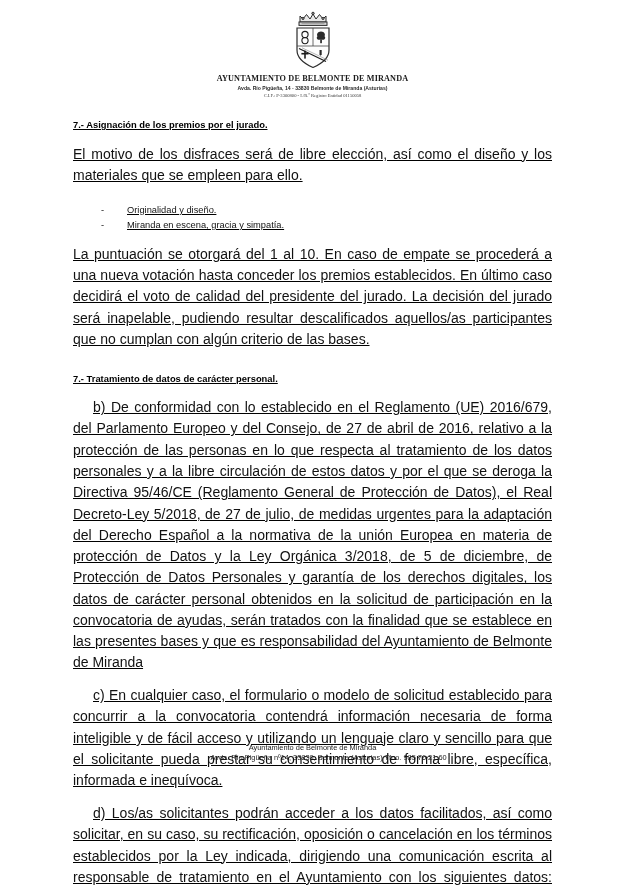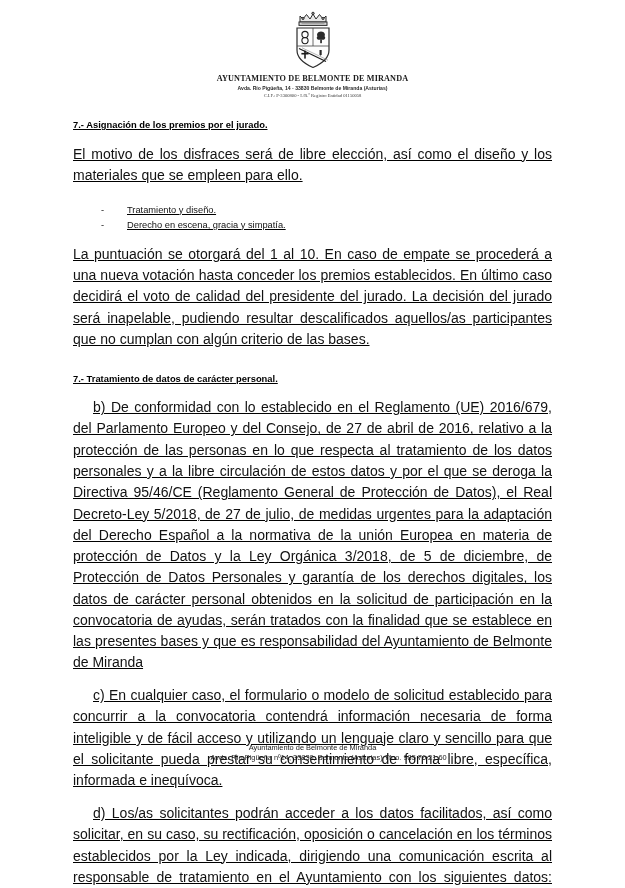--- a/index.html
+++ b/index.html
@@ -182,25 +182,25 @@
     <h2 class="h-sec">7.- Asignación de los premios por el jurado.</h2>
 
     <p class="para">El motivo de los disfraces será de libre elección, así como el diseño y los materiales que se empleen para ello.</p>
 
 
     <div class="spacer-sm"></div>
 
     <ul class="bullets">
       <li>
         <span class="dash">-</span>
-        <span>Tratamiento y diseño.</span>
+        <span>Originalidad y diseño.</span>
       </li>
       <li>
         <span class="dash">-</span>
-        <span>Derecho en escena, gracia y simpatía.</span>
+        <span>Miranda en escena, gracia y simpatía.</span>
       </li>
     </ul>
 
     <p class="para">La puntuación se otorgará del 1 al 10. En caso de empate se procederá a una nueva votación hasta conceder los premios establecidos. En último caso decidirá el voto de calidad del presidente del jurado. La decisión del jurado será inapelable, pudiendo resultar descalificados aquellos/as participantes que no cumplan con algún criterio de las bases.</p>
 
     <div class="spacer-md"></div>
 
     <h2 class="h-sec">7.- Tratamiento de datos de carácter personal.</h2>
 
 

